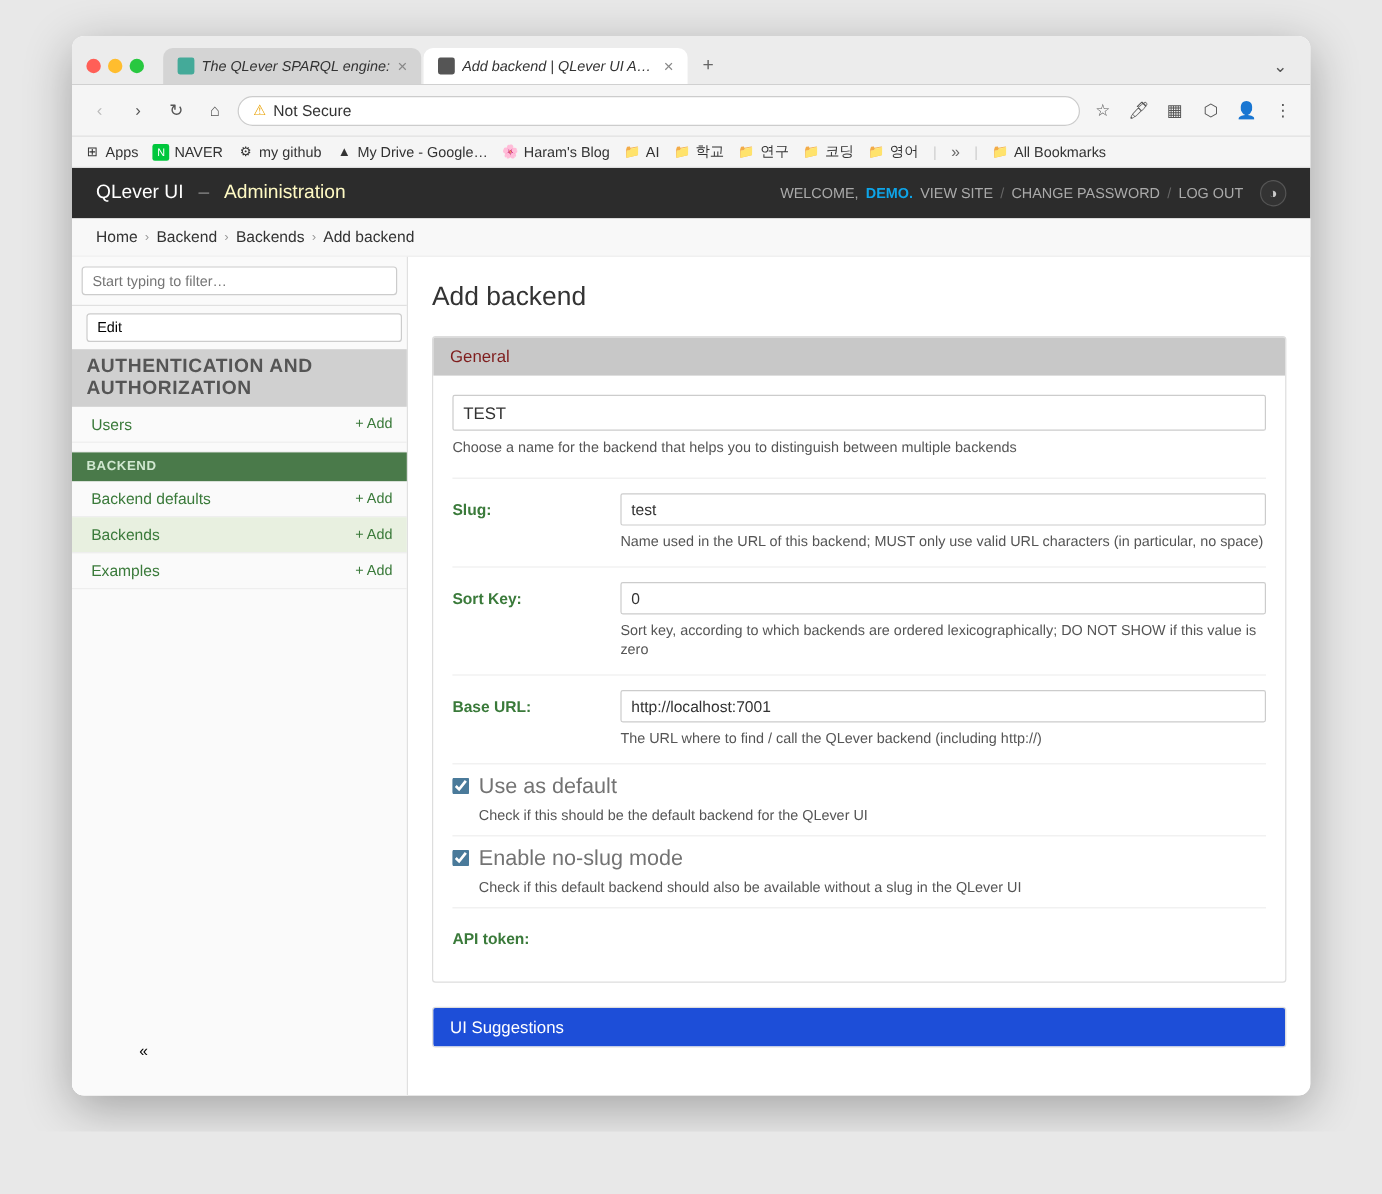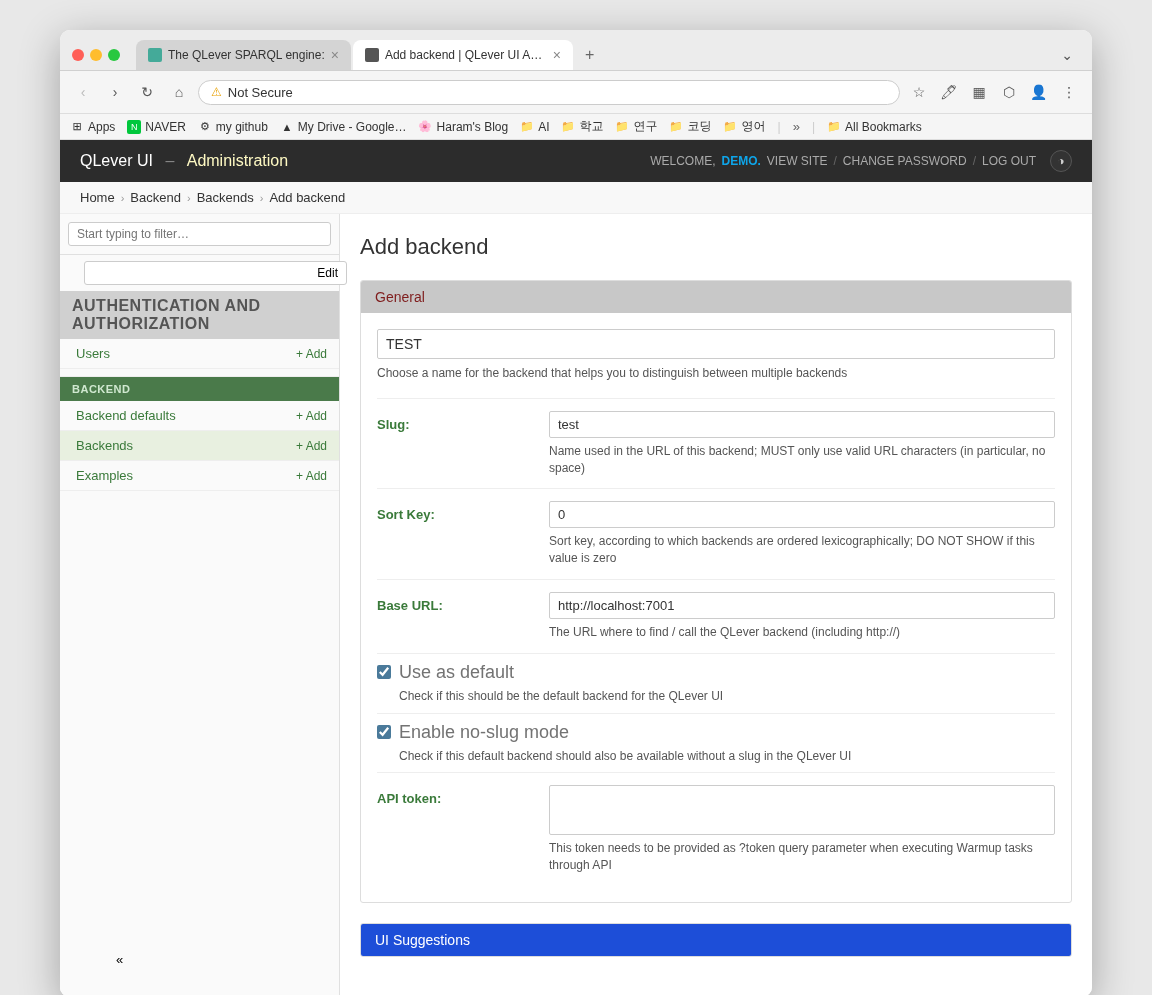--- a/index.html
+++ b/index.html
@@ -21,21 +21,21 @@
       align-items: center;
       gap: 8px;
       border-bottom: 1px solid #d0d0d0;
     }
     .traffic-lights { display: flex; gap: 6px; align-items: center; margin-right: 8px; }
     .tl { width: 12px; height: 12px; border-radius: 50%; }
     .tl-red { background: #ff5f57; }
     .tl-yellow { background: #ffbd2e; }
     .tl-green { background: #28c840; }
 
-    .tab-bar { display: flex; gap: 2px; flex: 1; }
+    .tab-bar { display: flex; gap: 2px; flex: 1; font-style: italic; }
     .tab {
       display: flex; align-items: center; gap: 6px;
       padding: 6px 12px;
       background: #d4d4d4;
       border-radius: 8px 8px 0 0;
       font-size: 12px;
       color: #333;
       max-width: 220px;
       cursor: pointer;
     }
@@ -160,41 +160,40 @@
       width: 100%;
       padding: 4px 8px;
       border: 1px solid #ccc;
       border-radius: 3px;
       font-size: 12px;
       color: #999;
     }
     .edit-btn {
       display: block;
       width: calc(100% - 16px);
-      margin: 6px 24px;
+      margin: 6px 12px;
       padding: 4px 8px;
       background: #fff;
       border: 1px solid #ccc;
       border-radius: 3px;
       font-size: 12px;
       cursor: pointer;
-      text-align: right;
+      text-align: left;
     }
     .sidebar-section-header {
       background: #d0d0d0;
       color: #555;
       font-size: 16px;
       font-weight: bold;
       padding: 6px 12px;
       letter-spacing: 0.5px;
       text-transform: uppercase;
     }
     .sidebar-item {
       display: flex;
-      align-items: center;
       justify-content: space-between;
       padding: 7px 12px 7px 16px;
       border-bottom: 1px solid #eee;
       cursor: pointer;
     }
     .sidebar-item.active { background: #e8f0e0; }
     .sidebar-item-label { color: #3a7a3a; font-size: 13px; }
     .sidebar-item-add { color: #3a7a3a; font-size: 12px; text-decoration: none; }
 
     .sidebar-section-green {
@@ -252,21 +251,20 @@
       margin-bottom: 6px;
     }
     .field-help { font-size: 12px; color: #555; line-height: 1.4; }
 
     
     .field-row {
       display: flex;
       align-items: flex-start;
       padding: 12px 0;
       border-top: 1px solid #eee;
-      gap: 32px;
     }
     .field-row:first-child { border-top: none; }
     .field-label {
       width: 140px;
       flex-shrink: 0;
       color: #3a7a3a;
       font-size: 13px;
       font-weight: bold;
       padding-top: 6px;
       padding-right: 10px;
@@ -522,24 +520,20 @@
             <div class="checkbox-field">
               <label class="checkbox-label">
                 <input type="checkbox" checked="" style="">
                 <span>Enable no-slug mode</span>
               </label>
               <div class="checkbox-help">Check if this default backend should also be available without a slug in the QLever UI</div>
             </div>
 
             <div class="field-row">
               <div class="field-label">API token:</div>
-              <div class="field-content">
-                <input type="text" class="field-input" value="" style="height: 50px;">
-                <div class="field-help-text">This token needs to be provided as ?token query parameter when executing Warmup tasks through API</div>
-              </div>
             </div>
 
           </div>
         </div>
 
         <div class="form-section">
           <div class="form-section-header-dark">UI Suggestions</div>
         </div>
 
       </div>

